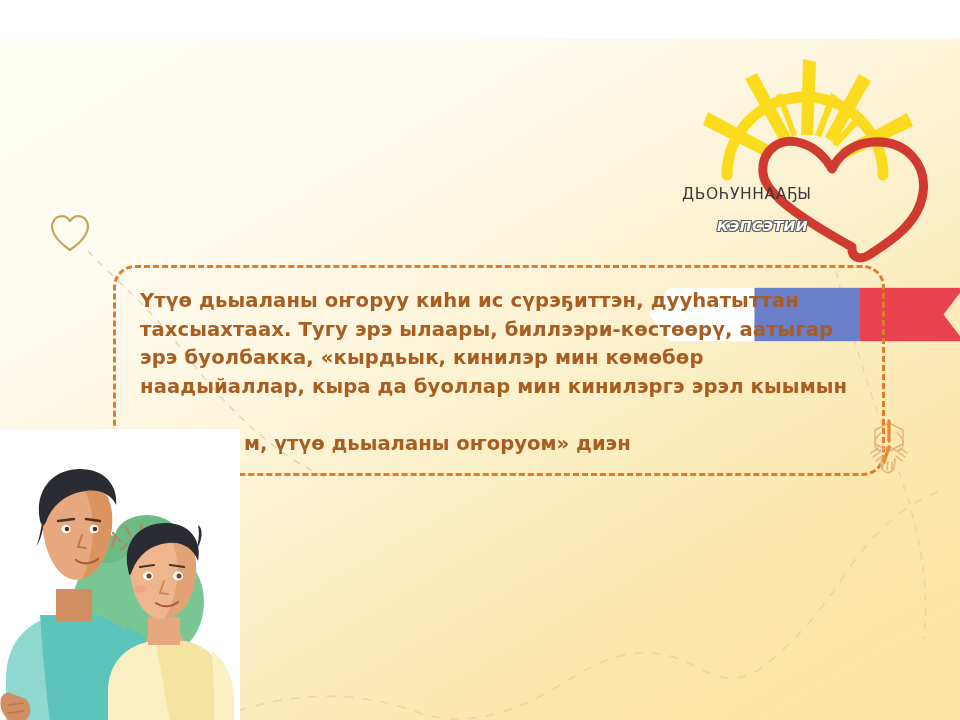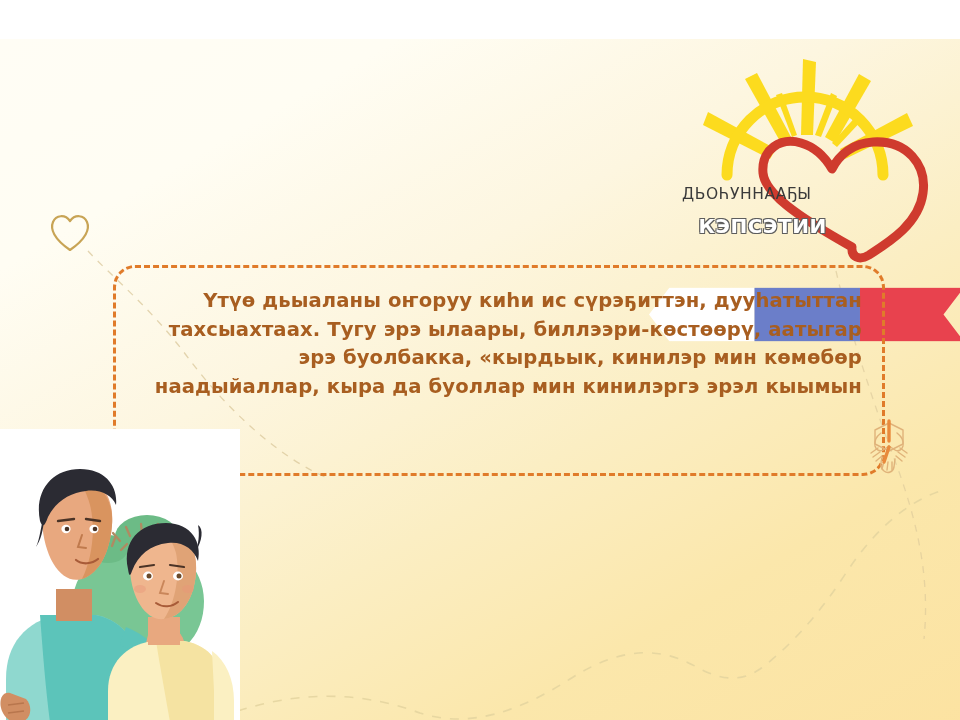--- a/index.html
+++ b/index.html
@@ -67,30 +67,31 @@
   }
   .ribbon svg { display: block; }
   .ribbon-label {
     position: absolute;
     left: 0; top: 0;
     width: 215px; height: 37px;
     display: flex;
     align-items: center;
     justify-content: center;
     padding-left: 12px;
-    font-size: 20px;
+    font-size: 14px;
     font-weight: 700;
     letter-spacing: 0.5px;
     color: #ffffff;
     text-shadow:
       -1px -1px 0 #5d5d5d,
        1px -1px 0 #5d5d5d,
       -1px  1px 0 #5d5d5d,
        1px  1px 0 #5d5d5d;
     white-space: nowrap;
+    font-style: italic;
   }
 
   
   #text-box {
     position: absolute;
     left: 113px;
     top: 226px;
     width: 772px;
     height: 211px;
     border: 3px dashed #e07b2a;
@@ -105,21 +106,21 @@
     width: 722px;
     font-size: 19.6px;
     line-height: 28.6px;
     font-weight: 700;
     color: #a85e20;
     text-align: justify;
     text-justify: inter-word;
     letter-spacing: 0.1px;
   }
   #body-text p { text-align: justify; }
-  #body-text p:last-child { text-align: right; }
+  #body-text p:last-child { text-align: left; }
 
   
   #heart-doodle {
     position: absolute;
     left: 48px;
     top: 172px;
     width: 44px;
     height: 42px;
   }
 
@@ -321,13 +322,14 @@
         <ellipse cx="140" cy="160" rx="6" ry="4" fill="#e8977a" opacity="0.45"></ellipse>
         <ellipse cx="188" cy="160" rx="6" ry="4" fill="#e8977a" opacity="0.45"></ellipse>
 
         <path d="M212 222 C 226 232, 234 250, 234 272 L234 320 L214 320 L214 262 Z" fill="#fbf0c2"></path>
         <path d="M216 304 C 226 300, 236 306, 238 318 C 240 330, 232 330, 226 330
                  L214 330 Z" fill="#e8a87f"></path>
       </g>
     </svg>
   </div>
 
+<div style="position: absolute; left: 244px; top: 391px; font-size: 19.6px; line-height: 28.6px; font-weight: 700; color: rgb(168, 94, 32); white-space: nowrap; z-index: 5; font-family: &quot;DejaVu Sans&quot;, &quot;Liberation Sans&quot;, sans-serif;">м, үтүө дьыаланы оҥоруом» диэн</div>
   </div>
 
 </body></html>

